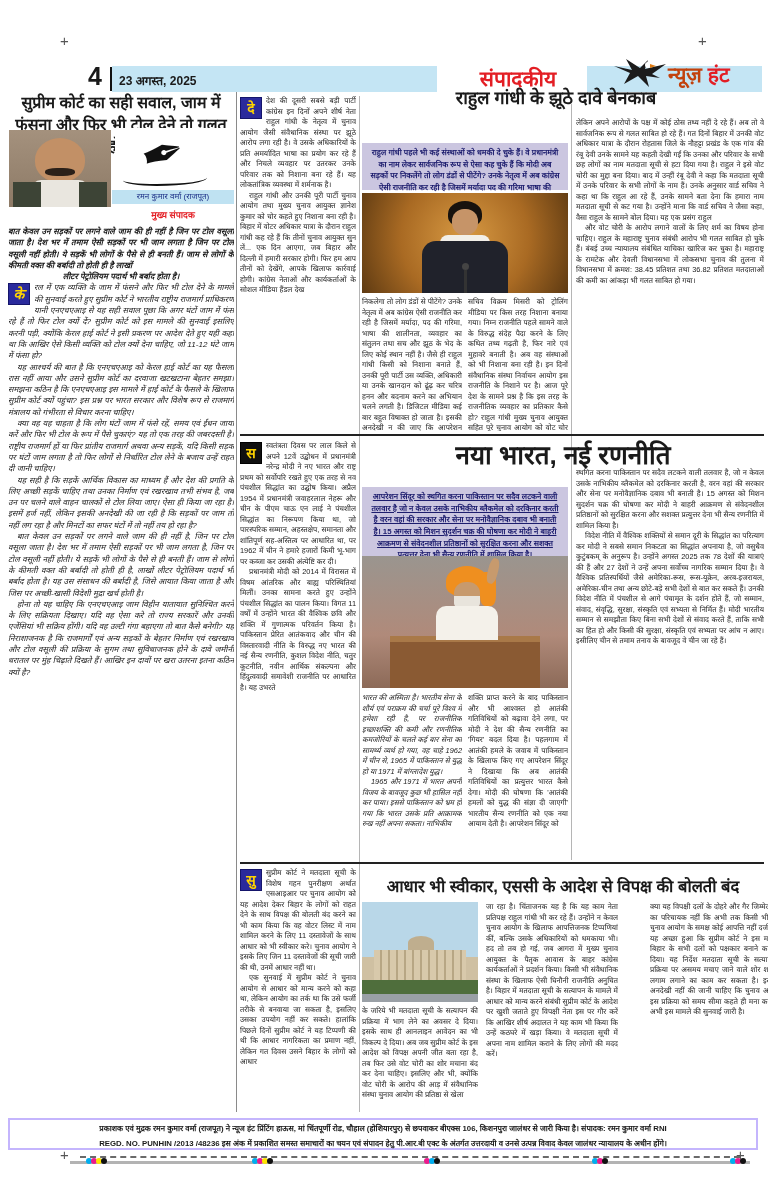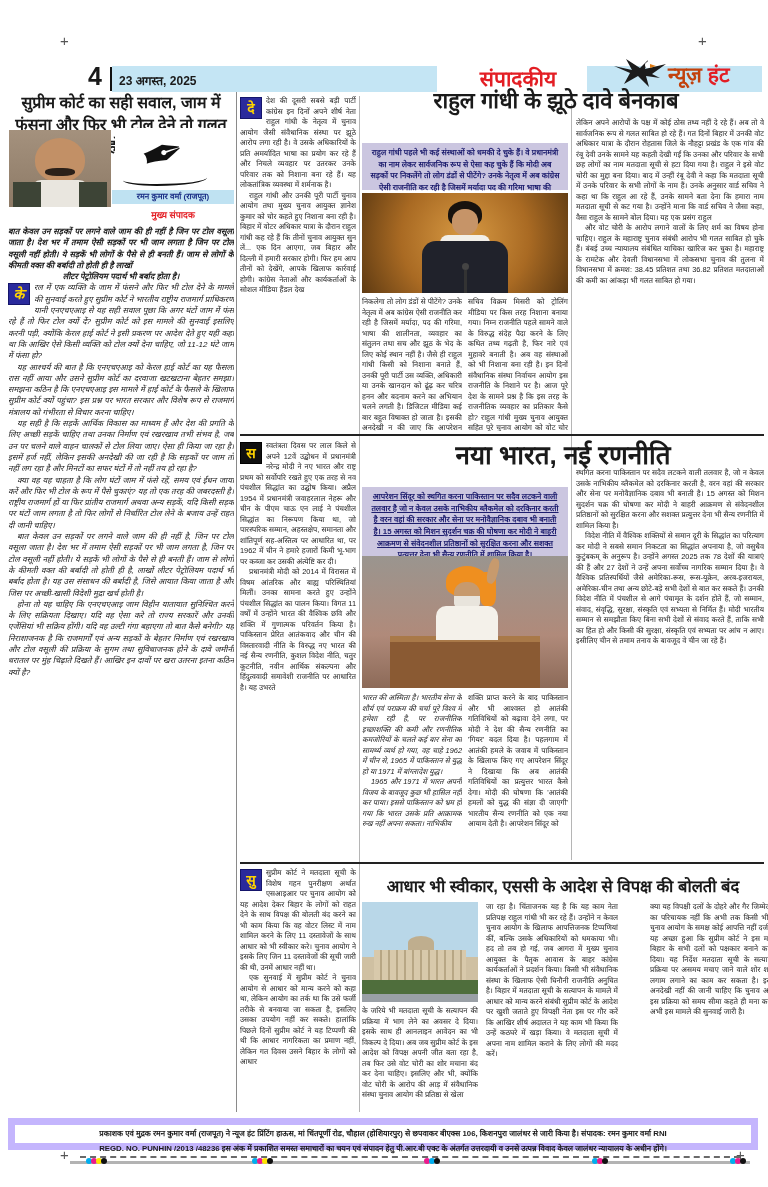--- a/index.html
+++ b/index.html
@@ -33,27 +33,27 @@
   .la-photo{left:9px;top:130px;width:102px;height:77px;background:linear-gradient(#a4917d,#8d7a66);overflow:hidden;}
   .la-photo .head{position:absolute;left:26px;top:8px;width:50px;height:44px;background:#c29066;border-radius:50% 50% 46% 46%;}
   .la-photo .must{position:absolute;left:36px;top:38px;width:30px;height:8px;background:#2a2019;border-radius:40%;}
   .la-photo .shirt{position:absolute;left:22px;top:50px;width:58px;height:30px;background:#e9e6df;border-radius:10px 10px 0 0;}
   .la-photo .coat-l{position:absolute;left:4px;top:52px;width:28px;height:28px;background:#3d4436;}
   .la-photo .coat-r{position:absolute;left:70px;top:52px;width:28px;height:28px;background:#3d4436;}
   .la-pen{left:115px;top:128px;width:119px;height:60px;background:#fff;}
   .la-pen .nib{position:absolute;left:26px;top:-4px;font-size:52px;transform:rotate(-18deg);color:#111;}
   .la-pen .swash{position:absolute;left:8px;top:44px;width:84px;height:12px;border-bottom:2px solid #111;border-radius:0 0 60% 40%;}
   .la-byline{left:112px;top:190px;width:122px;height:14px;background:#bfe2f2;color:#1b2f86;
-             font-size:8px;font-weight:700;text-align:center;line-height:14px;}
+             font-size:8px;font-weight:400;text-align:center;line-height:14px;}
   .la-role{left:112px;top:208px;width:122px;text-align:center;color:#e31e24;font-size:9px;font-weight:800;}
   .la-body{left:8px;top:226px;width:226px;height:886px;font-size:8.1px;line-height:11.3px;font-style:italic;}
   .la-intro{font-weight:800;}
   .la-boldline{display:block;font-weight:800;text-align:center;text-indent:0;}
   
-  .ms-head{left:348px;top:88px;width:416px;text-align:center;font-size:22px;font-weight:800;line-height:1.2;white-space:nowrap;}
+  .ms-head{left:348px;top:88px;width:416px;text-align:center;font-size:18px;font-weight:800;line-height:1.2;white-space:nowrap;}
   .coltxt{font-size:7.4px;line-height:10.5px;}
   .ms-col1{left:240px;top:96px;width:116px;height:336px;}
   .ms-box{left:362px;top:143px;width:206px;height:47px;}
   .ms-photo{left:362px;top:193px;width:206px;height:100px;background:radial-gradient(circle at 50% 45%,#d89a43 0%,#a96a23 55%,#5e3a12 100%);overflow:hidden;}
   .ms-photo .hair{position:absolute;left:86px;top:8px;width:34px;height:26px;background:#17120e;border-radius:50% 50% 40% 40%;}
   .ms-photo .face{position:absolute;left:90px;top:16px;width:26px;height:26px;background:#c69468;border-radius:46%;}
   .ms-photo .shirt{position:absolute;left:78px;top:42px;width:50px;height:22px;background:#f2efe8;border-radius:8px 8px 0 0;}
   .ms-photo .jack{position:absolute;left:60px;top:48px;width:86px;height:52px;background:#20222b;border-radius:14px 14px 0 0;}
   .ms-photo .mic{position:absolute;left:100px;top:70px;width:7px;height:7px;background:#444;border-radius:50%;}
   .ms-photo .mic2{position:absolute;left:102px;top:77px;width:3px;height:23px;background:#333;}
@@ -80,21 +80,21 @@
   .ad-head{left:362px;top:874px;width:402px;text-align:center;font-size:16.5px;font-weight:800;white-space:nowrap;}
   .ad-photo{left:362px;top:902px;width:116px;height:100px;background:linear-gradient(#b9d7e8 55%,#cfc0a2 55%);overflow:hidden;}
   .ad-photo .dome{position:absolute;left:46px;top:34px;width:26px;height:14px;background:#bfae8e;border-radius:50% 50% 0 0;}
   .ad-photo .bldg{position:absolute;left:12px;top:48px;width:92px;height:30px;background:repeating-linear-gradient(90deg,#d8c9ab 0 6px,#b7a684 6px 8px);}
   .ad-photo .hedge{position:absolute;left:0;top:78px;width:116px;height:14px;background:#4f6e3c;}
   .ad-photo .steps{position:absolute;left:0;top:92px;width:116px;height:8px;background:#9aa0a6;}
   .ad-col2{left:362px;top:1006px;width:116px;height:106px;}
   .ad-col3{left:486px;top:902px;width:132px;height:212px;}
   .ad-col4{left:626px;top:902px;width:138px;height:212px;margin-left:24px;}
   
-  .footer-box{left:8px;top:1118px;width:750px;height:32px;border:7px solid #c4b5fd;
+  .footer-box{left:8px;top:1118px;width:750px;height:32px;border:2px solid #c4b5fd;
               font-size:7.8px;font-weight:700;text-align:center;line-height:15px;box-sizing:border-box;padding-top:1px;}
   .dashline{left:80px;top:1156px;width:660px;height:0;border-top:2px dashed #6a6a6a;}
   .grayline{left:70px;top:1161px;width:680px;height:3px;background:#b3b3b3;}
   .dots{top:1158px;width:26px;height:8px;}
   .dots i{display:inline-block;width:6px;height:6px;border-radius:50%;margin-right:-1px;vertical-align:top;}
   .dc{background:#00aeef;} .dm{background:#ec1a8d;} .dy{background:#ffe400;} .dk{background:#111;}
 </style>
 </head>
 <body>
 
@@ -142,22 +142,22 @@
     <div class="swash"></div>
   </div>
   <div class="abs la-byline">रमन कुमार वर्मा (राजपूत)</div>
   <div class="abs la-role">मुख्य संपादक</div>
 
   <div class="abs la-body jtxt">
     <span class="para la-intro">बात केवल उन सड़कों पर लगने वाले जाम की ही नहीं है जिन पर टोल वसूला जाता है। देश भर में तमाम ऐसी सड़कों पर भी जाम लगता है जिन पर टोल वसूली नहीं होती। ये सड़कें भी लोगों के पैसे से ही बनती हैं। जाम से लोगों के कीमती वक्त की बर्बादी तो होती ही है लाखों</span>
     <span class="la-boldline">लीटर पेट्रोलियम पदार्थ भी बर्बाद होता है।</span>
     <span class="para"><span class="dropcap">के</span><span>रल में एक व्यक्ति के जाम में फंसने और फिर भी टोल देने के मामले की सुनवाई करते हुए सुप्रीम कोर्ट ने भारतीय राष्ट्रीय राजमार्ग प्राधिकरण यानी एनएचएआइ से यह सही सवाल पूछा कि अगर घंटों जाम में फंस रहे हैं तो फिर टोल क्यों दें? सुप्रीम कोर्ट को इस मामले की सुनवाई इसलिए करनी पड़ी, क्योंकि केरल हाई कोर्ट ने इसी प्रकरण पर आदेश देते हुए यही कहा था कि आखिर ऐसे किसी व्यक्ति को टोल क्यों देना चाहिए, जो 11-12 घंटे जाम में फंसा हो?</span></span>
     <span class="para">यह आश्चर्य की बात है कि एनएचएआइ को केरल हाई कोर्ट का यह फैसला रास नहीं आया और उसने सुप्रीम कोर्ट का दरवाजा खटखटाना बेहतर समझा। समझना कठिन है कि एनएचएआइ इस मामले में हाई कोर्ट के फैसले के खिलाफ सुप्रीम कोर्ट क्यों पहुंचा? इस प्रश्न पर भारत सरकार और विशेष रूप से राजमार्ग मंत्रालय को गंभीरता से विचार करना चाहिए।</span>
+    <span class="para">क्या वह यह चाहता है कि लोग घंटों जाम में फंसे रहें, समय एवं ईंधन जाया करें और फिर भी टोल के रूप में पैसे चुकाएं? यह तो एक तरह की जबरदस्ती है। राष्ट्रीय राजमार्ग हों या फिर प्रांतीय राजमार्ग अथवा अन्य सड़कें, यदि किसी सड़क पर घंटों जाम लगता है तो फिर लोगों से निर्धारित टोल लेने के बजाय उन्हें राहत दी जानी चाहिए।</span>
     <span class="para">यह सही है कि सड़कें आर्थिक विकास का माध्यम हैं और देश की प्रगति के लिए अच्छी सड़कें चाहिए तथा उनका निर्माण एवं रखरखाव तभी संभव है, जब उन पर चलने वाले वाहन चालकों से टोल लिया जाए। ऐसा ही किया जा रहा है। इसमें हर्ज नहीं, लेकिन इसकी अनदेखी की जा रही है कि सड़कों पर जाम तो नहीं लग रहा है और मिनटों का सफर घंटों में तो नहीं तय हो रहा है?</span>
-    <span class="para">क्या वह यह चाहता है कि लोग घंटों जाम में फंसे रहें, समय एवं ईंधन जाया करें और फिर भी टोल के रूप में पैसे चुकाएं? यह तो एक तरह की जबरदस्ती है। राष्ट्रीय राजमार्ग हों या फिर प्रांतीय राजमार्ग अथवा अन्य सड़कें, यदि किसी सड़क पर घंटों जाम लगता है तो फिर लोगों से निर्धारित टोल लेने के बजाय उन्हें राहत दी जानी चाहिए।</span>
     <span class="para">बात केवल उन सड़कों पर लगने वाले जाम की ही नहीं है, जिन पर टोल वसूला जाता है। देश भर में तमाम ऐसी सड़कों पर भी जाम लगता है, जिन पर टोल वसूली नहीं होती। ये सड़कें भी लोगों के पैसे से ही बनती हैं। जाम से लोगों के कीमती वक्त की बर्बादी तो होती ही है, लाखों लीटर पेट्रोलियम पदार्थ भी बर्बाद होता है। यह उस संसाधन की बर्बादी है, जिसे आयात किया जाता है और जिस पर अच्छी-खासी विदेशी मुद्रा खर्च होती है।</span>
     <span class="para">होना तो यह चाहिए कि एनएचएआइ जाम विहीन यातायात सुनिश्चित करने के लिए सक्रियता दिखाए। यदि वह ऐसा करे तो राज्य सरकारें और उनकी एजेंसियां भी सक्रिय होंगी। यदि वह उल्टी गंगा बहाएगा तो बात कैसे बनेगी? यह निराशाजनक है कि राजमार्गों एवं अन्य सड़कों के बेहतर निर्माण एवं रखरखाव और टोल वसूली की प्रक्रिया के सुगम तथा सुविधाजनक होने के दावे जमीनी धरातल पर मुंह चिढ़ाते दिखते हैं। आखिर इन दावों पर खरा उतरना इतना कठिन क्यों है?</span>
   </div>
 
   <div class="abs ms-head">राहुल गांधी के झूठे दावे बेनकाब</div>
 
   <div class="abs ms-col1 coltxt jtxt">
     <span class="para"><span class="dropcap">दे</span><span>देश की दूसरी सबसे बड़ी पार्टी कांग्रेस इन दिनों अपने शीर्ष नेता राहुल गांधी के नेतृत्व में चुनाव आयोग जैसी संवैधानिक संस्था पर झूठे आरोप लगा रही है। वे उसके अधिकारियों के प्रति अमर्यादित भाषा का प्रयोग कर रहे हैं और निचले व्यवहार पर उतरकर उनके परिवार तक को निशाना बना रहे हैं। यह लोकतांत्रिक व्यवस्था में शर्मनाक है।</span></span>
     <span class="para">राहुल गांधी और उनकी पूरी पार्टी चुनाव आयोग तथा मुख्य चुनाव आयुक्त ज्ञानेश कुमार को चोर कहते हुए निशाना बना रही है। बिहार में वोटर अधिकार यात्रा के दौरान राहुल गांधी कह रहे हैं कि तीनों चुनाव आयुक्त सुन लें... एक दिन आएगा, जब बिहार और दिल्ली में हमारी सरकार होगी। फिर हम आप तीनों को देखेंगे, आपके खिलाफ कार्रवाई होगी। कांग्रेस नेताओं और कार्यकर्ताओं के सोशल मीडिया हैंडल देख</span>
   </div>

